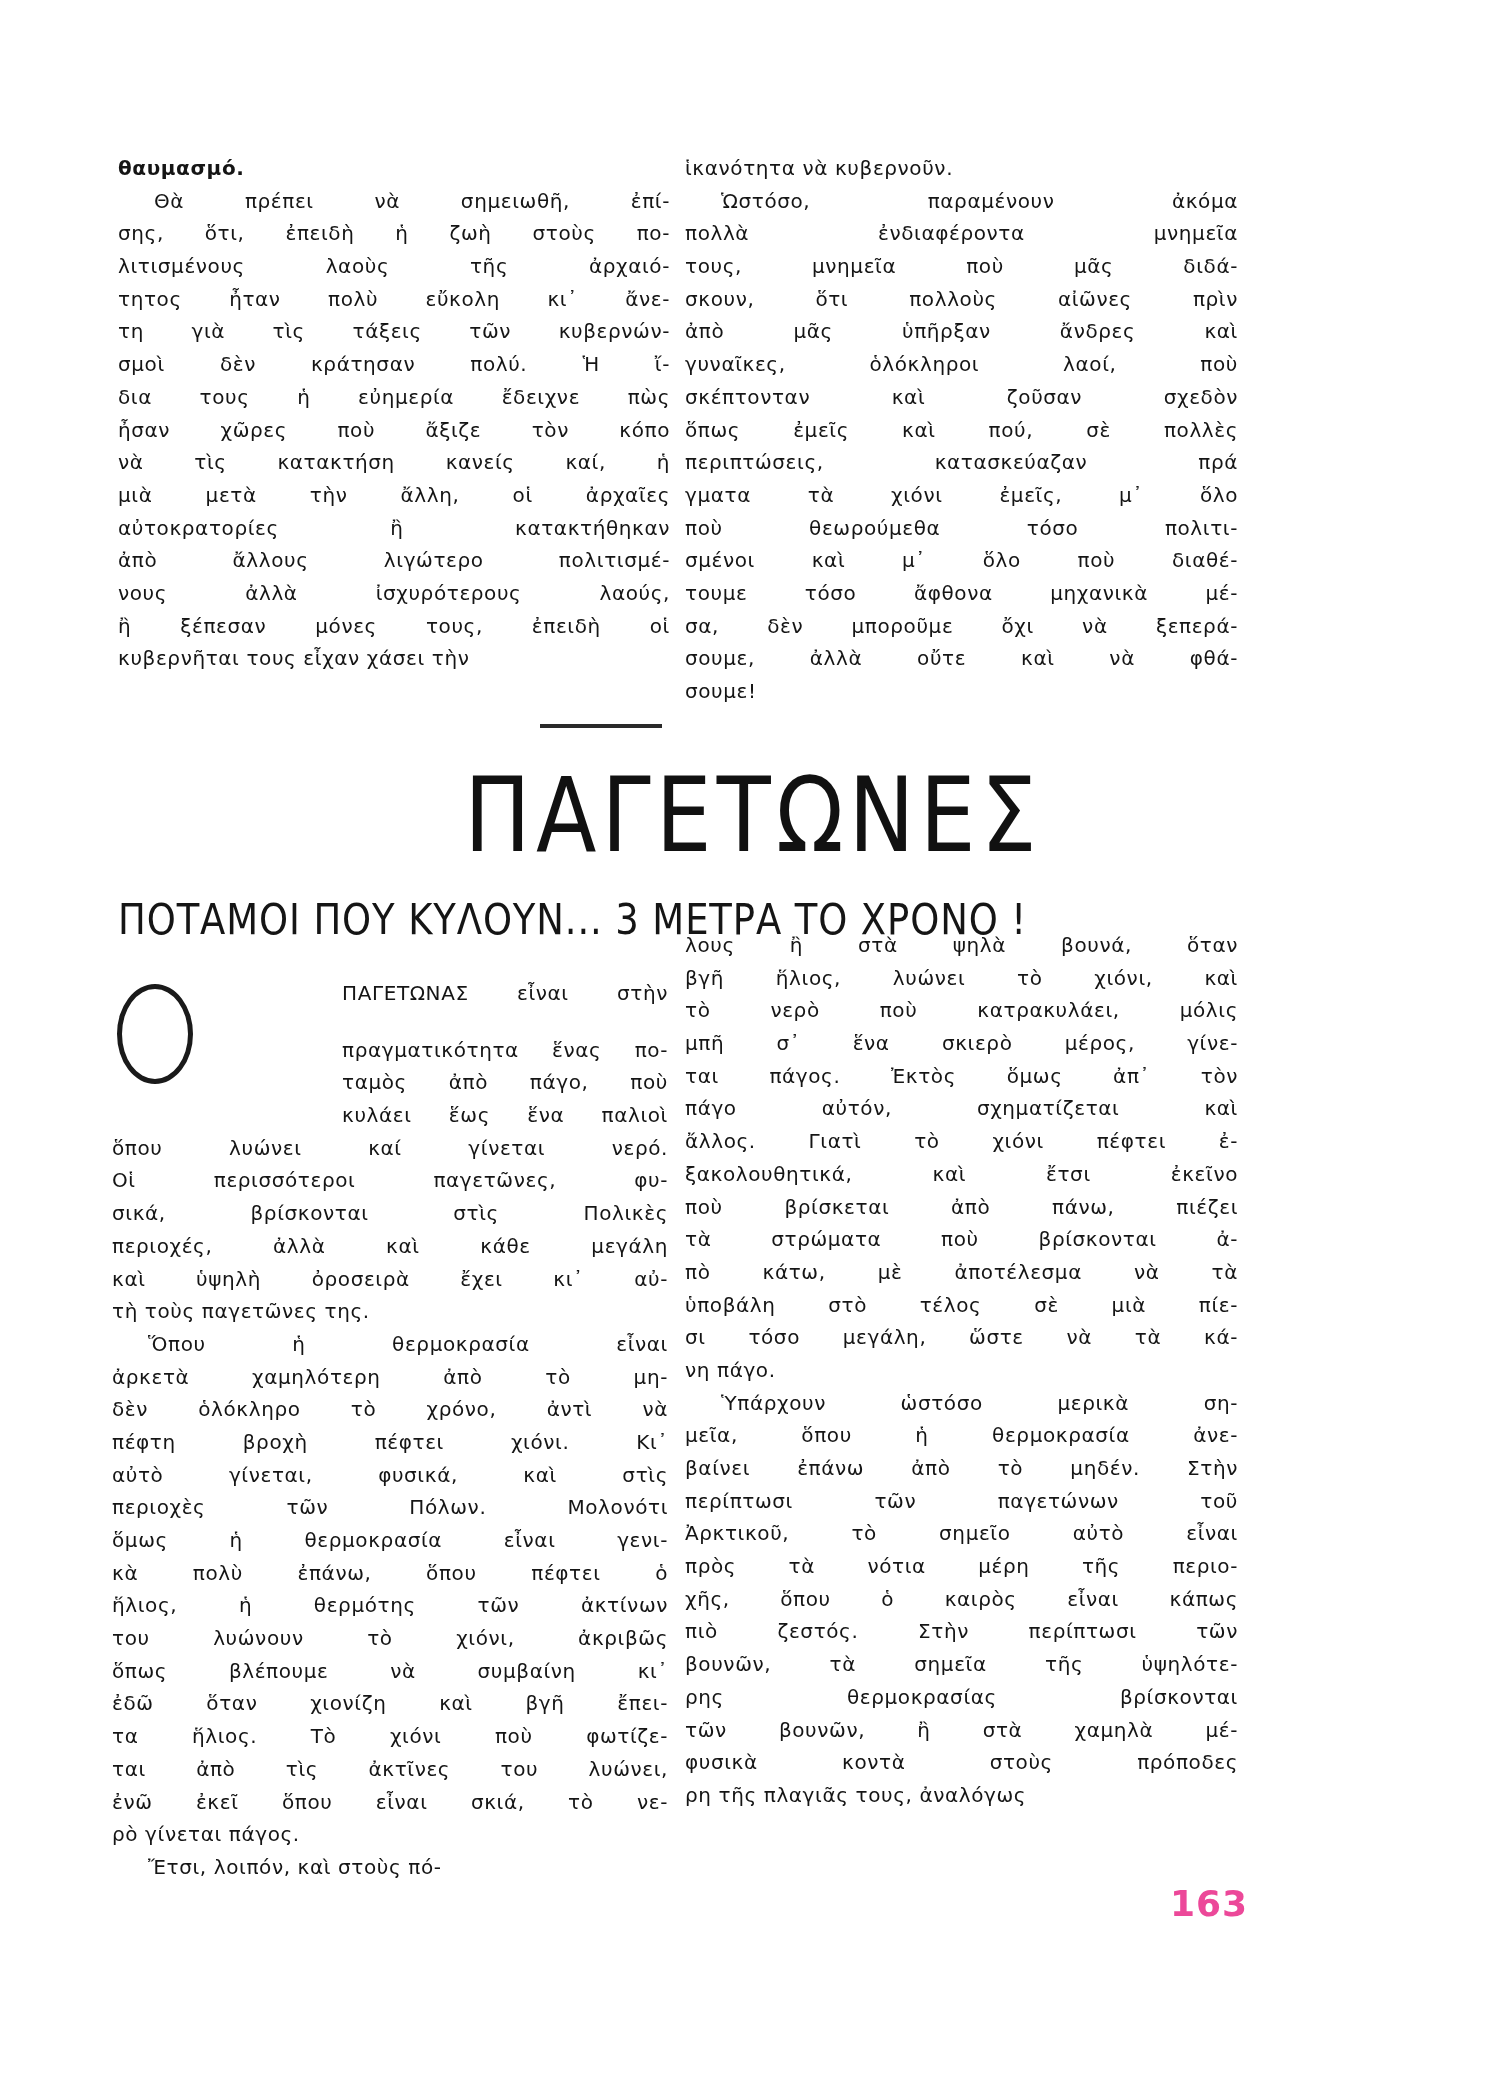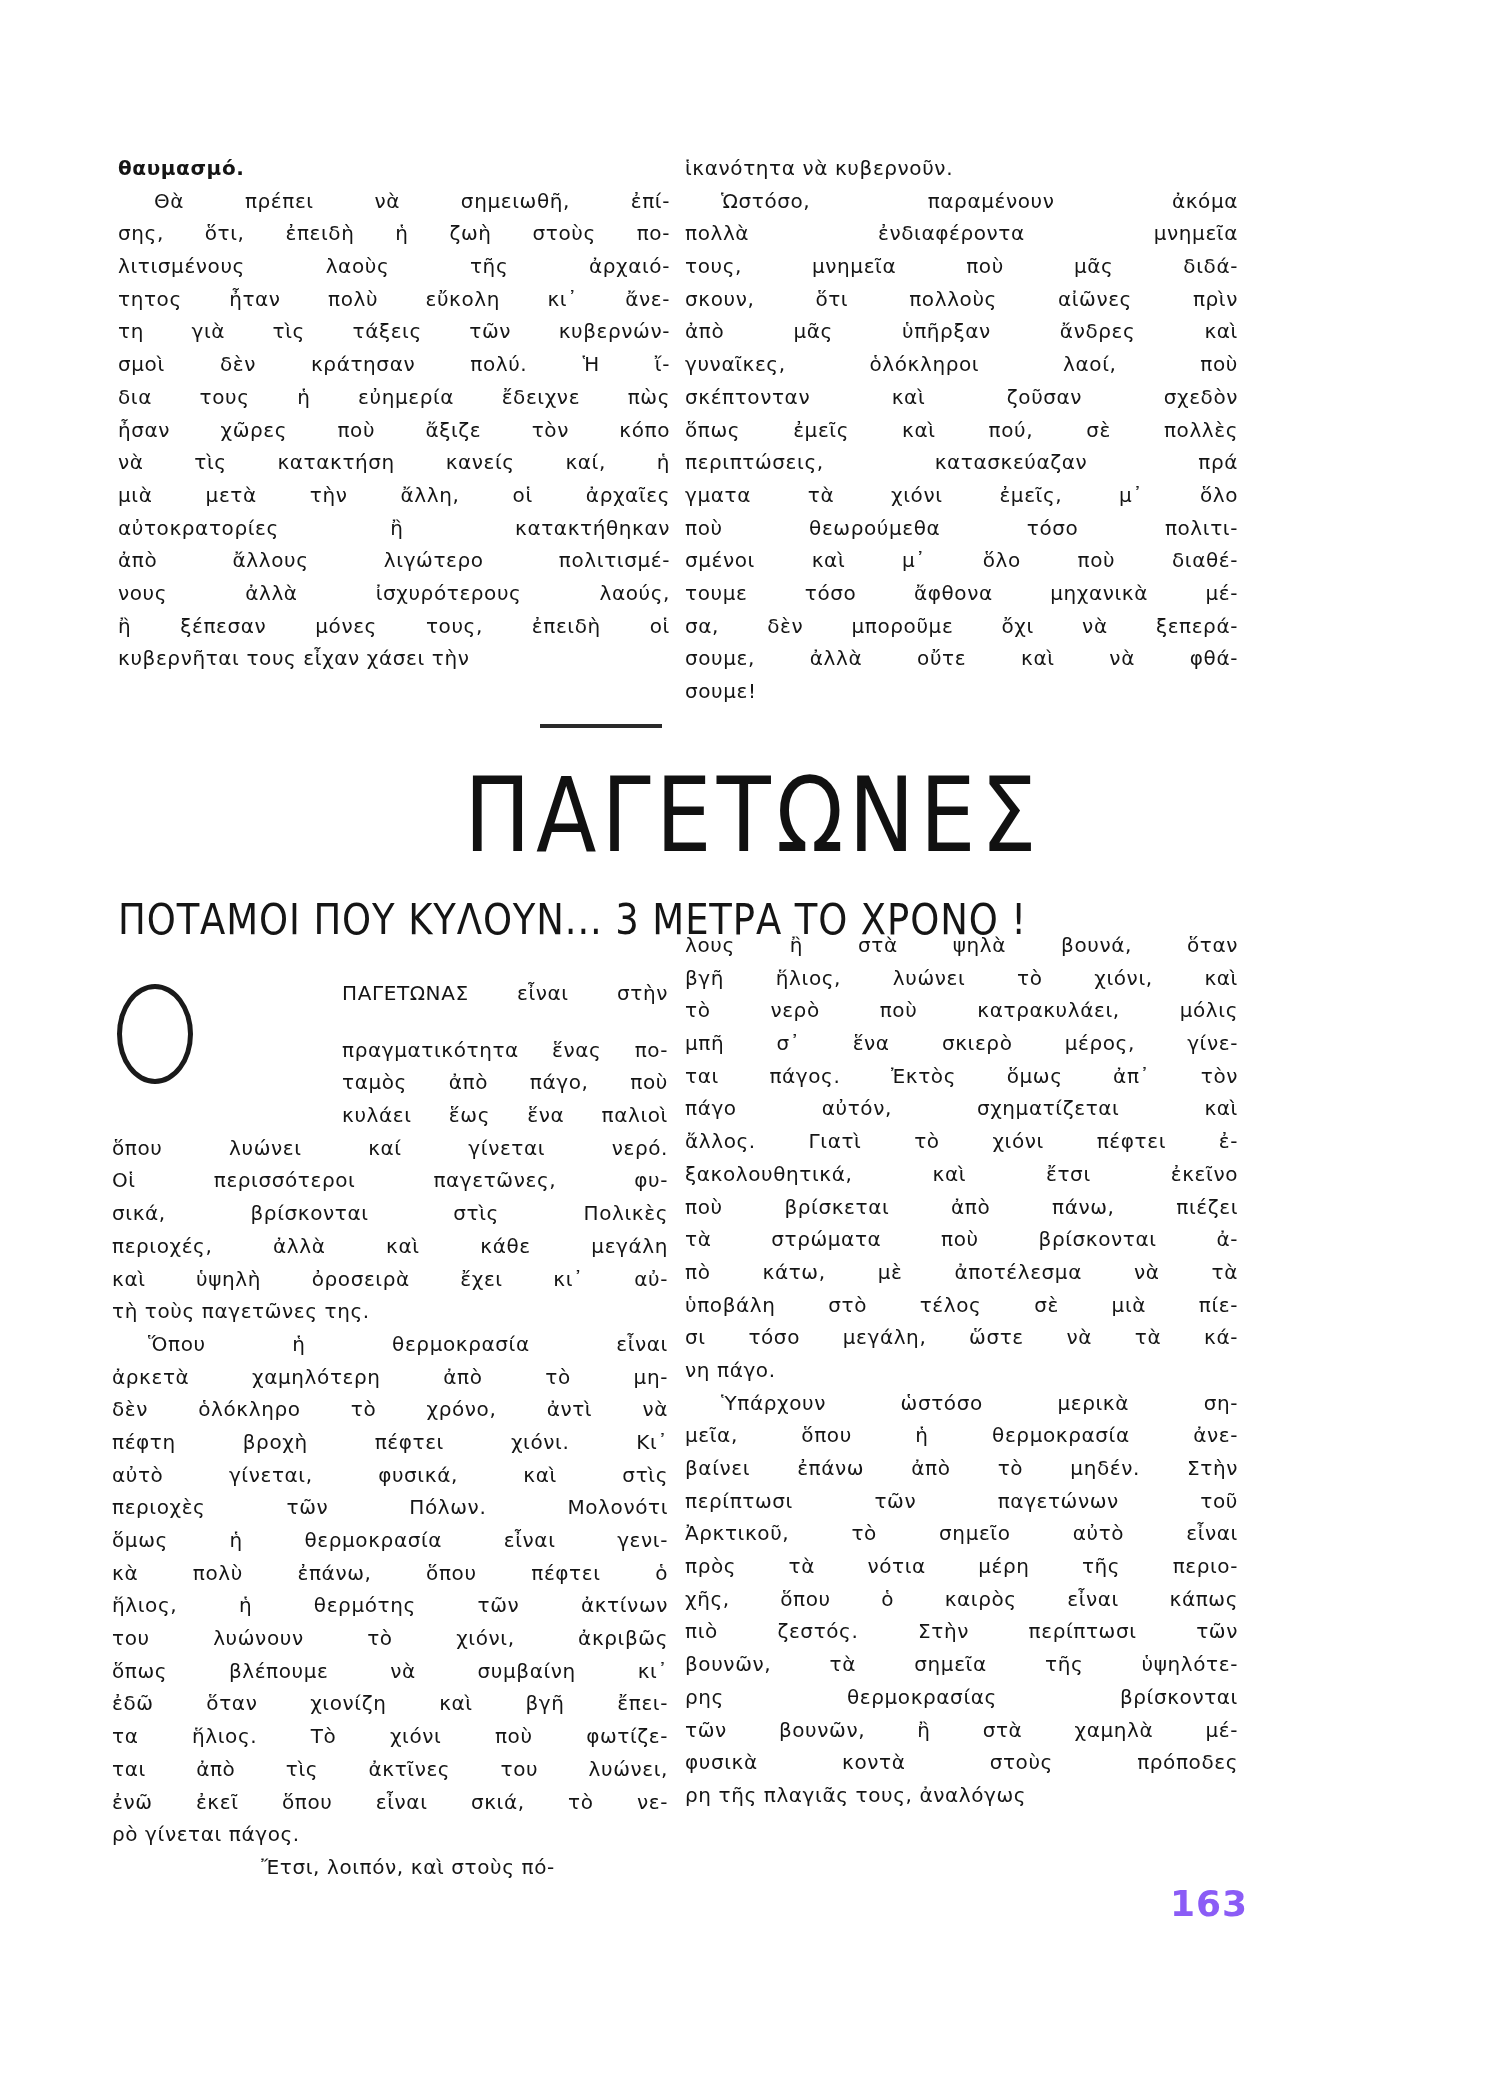--- a/index.html
+++ b/index.html
@@ -9,21 +9,21 @@
       color: #151515;
     }
     .col {
       position: absolute;
       font-size: 20px;
       line-height: 32.7px;
       letter-spacing: 0.6px;
     }
     .col .line { white-space: pre; display: block; height: 32.7px; }
     .col .line.just { text-align: justify; text-align-last: justify; }
-    .col .line.indent { padding-left: 36px; text-align: center; }
+    .col .line.indent { padding-left: 36px; }
     #top-left { left: 118px; top: 152px; width: 552px; overflow: hidden; }
     #top-right { left: 685px; top: 152px; width: 553px; }
     #bot-left { left: 112px; top: 977px; width: 556px; }
     #bot-right { left: 685px; top: 929px; width: 553px; }
     .bold-word { font-weight: bold; }
 
     .rule {
       position: absolute; left: 305px; top: 724px; width: 122px; height: 4px;
       background: #2a2a2a;
     }
@@ -46,21 +46,21 @@
     .dropcap {
       position: absolute; left: 117px; top: 984px;
       width: 76px; height: 100px;
       border: 5px solid #1a1a1a; border-radius: 50%;
       box-sizing: border-box;
     }
     .dropcap-glyph { position: absolute; width: 1px; height: 1px; overflow: hidden; opacity: 0; }
     .page-number {
       position: absolute; left: 1170px; top: 1883px;
       font-family: "DejaVu Sans", sans-serif; font-weight: bold;
-      font-size: 36px; letter-spacing: 1px; color: #8b5cf6;
+      font-size: 36px; letter-spacing: 1px; color: #ec4899;
     }
   </style>
 </head>
 <body>
 
 <div class="col" id="top-left">
     <span class="line bold-word">θαυμασμό.</span>
     <span class="line just indent">Θὰ πρέπει νὰ σημειωθῆ, ἐπί-</span>
     <span class="line just">σης, ὅτι, ἐπειδὴ ἡ ζωὴ στοὺς πο-</span>
     <span class="line just">λιτισμένους λαοὺς τῆς ἀρχαιό-</span>

